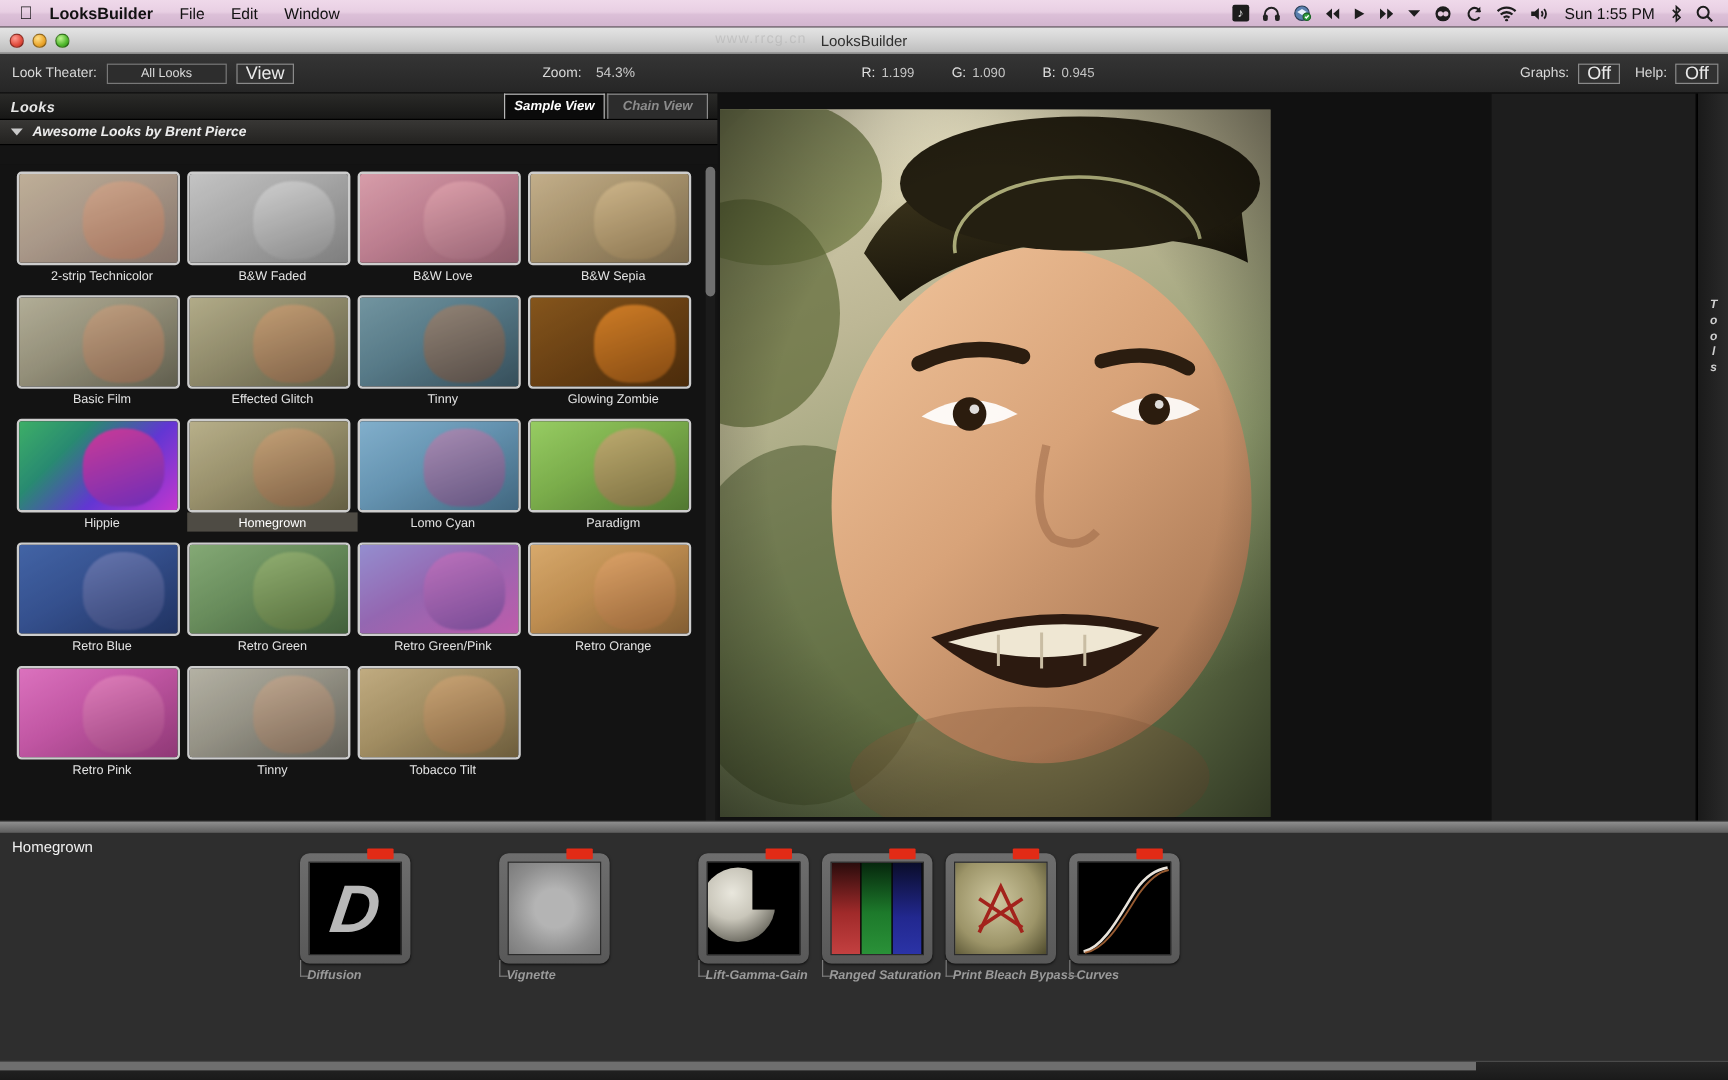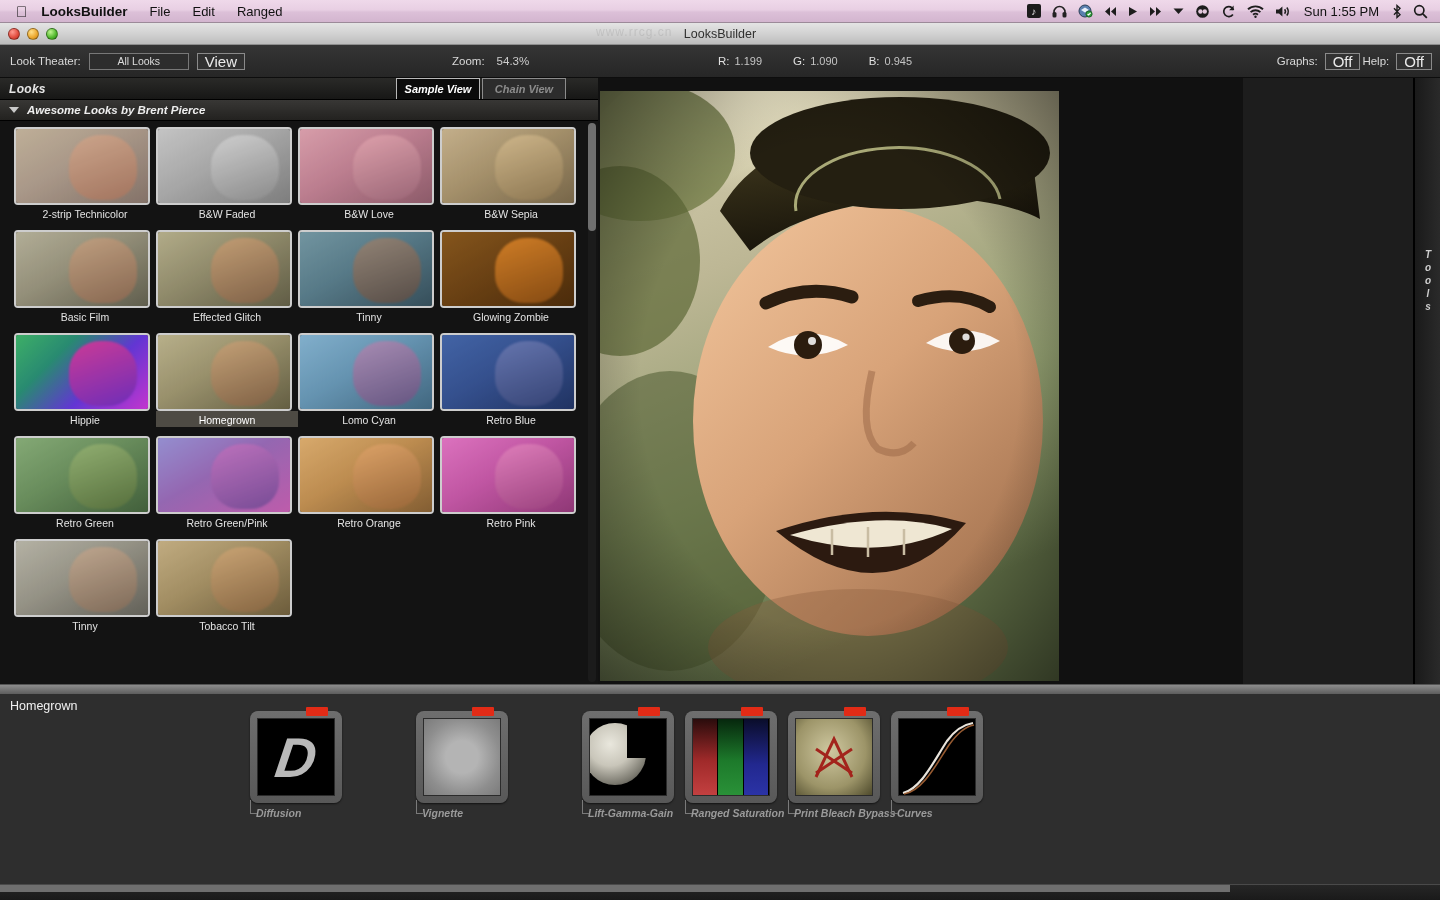--- a/index.html
+++ b/index.html
@@ -52,50 +52,50 @@
     font-size:10.5px; color:#dcdcdc; }
   .btn{ height:17px; padding:0 7px; border:1px solid #8a8a8a; background:#313131;
     display:flex; align-items:center; justify-content:center;
     font-size:15px; color:#eaeaea; }
   .tb-zoom{ position:absolute; left:452px; display:flex; align-items:center; gap:12px; }
   .tb-zoom .v{ color:#cdcdcd; }
   .tb-rgb{ position:absolute; left:718px; display:flex; align-items:center; gap:31px; }
   .tb-rgb .pair{ display:flex; gap:5px; }
   .tb-rgb .k{ color:#e0e0e0; }
   .tb-rgb .v{ color:#c4c4c4; font-size:11px; }
-  .tb-right{ position:absolute; right:8px; display:flex; align-items:flex-start; gap:2px; }
+  .tb-right{ position:absolute; right:8px; display:flex; align-items:flex-start; gap:12px; }
   .tb-right .grp{ display:flex; align-items:center; gap:7px; }
 
   
   #looksPanel{ position:absolute; top:78px; left:0; width:598px; height:606px;
     background:#141414; }
   #looksHeader{
     height:22px; width:598px;
     background:linear-gradient(to bottom,#2a2a28,#171716);
     display:flex; align-items:center; position:relative;
     border-bottom:1px solid #000;
   }
   #looksHeader .ttl{ font-style:italic; font-weight:bold; font-size:12px;
     color:#e6e6e6; padding-left:9px; letter-spacing:.3px; }
-  .viewTabs{ position:absolute; left:396px; top:0; display:flex; gap:2px; }
+  .viewTabs{ position:absolute; left:420px; top:0; display:flex; gap:2px; }
   .vtab{ width:84px; height:21px; display:flex; align-items:center; justify-content:center;
     font-style:italic; font-weight:bold; font-size:11px;
     border:1px solid #b8b8b8; border-bottom:none; }
   .vtab.active{ background:#0b0b0b; color:#fff; }
   .vtab.inactive{ background:#2c2c2c; color:#8c8c8c; border-color:#8c8c8c; }
 
   #groupBar{ height:21px; background:linear-gradient(to bottom,#383735,#232220);
     display:flex; align-items:center; gap:8px; padding-left:9px;
     border-bottom:1px solid #000; }
   #groupBar .tri{ width:0;height:0;border-left:5px solid transparent;
     border-right:5px solid transparent;border-top:6px solid #c9c9c9; }
   #groupBar .gname{ font-style:italic; font-weight:bold; font-size:11.5px; color:#ededed; }
 
   #thumbScroll{ position:relative; width:598px; height:563px; overflow:hidden;
-    background:#131313; }
+    background:#131313;margin-top:16px; }
   #thumbGrid{ display:flex; flex-wrap:wrap; gap:0; padding:6px 0 0 14px; width:584px; }
   .cell{ width:142px; margin-bottom:9px; }
   .thumb{ width:136px; height:78px; border:2px solid #cdcdcd; border-radius:4px;
     overflow:hidden; position:relative; background:#2a2a2a; }
   .thumb .sky{ position:absolute; inset:0; }
   .thumb .face{ position:absolute; right:8%; top:8%; width:52%; height:88%;
     border-radius:46% 46% 42% 42%; }
   .thumb .blur{ position:absolute; inset:0; }
   .clabel{ text-align:center; font-size:10.5px; color:#e3e3e3;
     padding:3px 0 0; line-height:13px; }
@@ -176,21 +176,21 @@
     font-size:12px; letter-spacing:1px; }
 </style>
 </head>
 <body>
 
 <div id="menubar">
   <span class="apple"></span>
   <span class="appname">LooksBuilder</span>
   <span class="mitem">File</span>
   <span class="mitem">Edit</span>
-  <span class="mitem">Ranged</span>
+  <span class="mitem">Window</span>
   <span class="spacer"></span>
   <span class="tray">
     <span class="ico noteBox">♪</span>
     <span class="ico">
       <svg width="15" height="13" viewBox="0 0 15 13">
           <path d="M2 8V7a5.5 5.5 0 0 1 11 0v1" stroke="#222" stroke-width="1.6" fill="none"></path>
           <rect x="0.5" y="7" width="4" height="5.5" rx="1.6" fill="#222"></rect>
           <rect x="10.5" y="7" width="4" height="5.5" rx="1.6" fill="#222"></rect>
         </svg>
     </span>
@@ -407,20 +407,28 @@
           </div>
           <div class="clabel">Homegrown</div>
         </div>
         <div class="cell">
           <div class="thumb">
             <div class="sky" style="background: linear-gradient(150deg, rgb(143, 182, 207) 0%, rgb(107, 147, 173) 45%, rgb(61, 90, 110) 100%);"></div>
             <div class="face" style="background: linear-gradient(160deg, rgb(192, 138, 176), rgb(107, 68, 112)); filter: blur(1px);"></div>
             <div class="blur" style="background: rgba(80, 150, 190, 0.22);"></div>
           </div>
           <div class="clabel">Lomo Cyan</div>
+        </div>
+        <div class="cell">
+          <div class="thumb">
+            <div class="sky" style="background: linear-gradient(150deg, rgb(159, 208, 106) 0%, rgb(123, 168, 76) 45%, rgb(72, 102, 44) 100%);"></div>
+            <div class="face" style="background: linear-gradient(160deg, rgb(207, 167, 122), rgb(125, 92, 63)); filter: blur(1px);"></div>
+            <div class="blur" style="background: rgba(120, 190, 70, 0.2);"></div>
+          </div>
+          <div class="clabel">Paradigm</div>
         </div>
         <div class="cell">
           <div class="thumb">
             <div class="sky" style="background: linear-gradient(150deg, rgb(77, 111, 168) 0%, rgb(58, 84, 136) 45%, rgb(31, 45, 77) 100%);"></div>
             <div class="face" style="background: linear-gradient(160deg, rgb(123, 134, 180), rgb(60, 68, 104)); filter: blur(1px);"></div>
             <div class="blur" style="background: rgba(40, 70, 160, 0.26);"></div>
           </div>
           <div class="clabel">Retro Blue</div>
         </div>
         <div class="cell">

